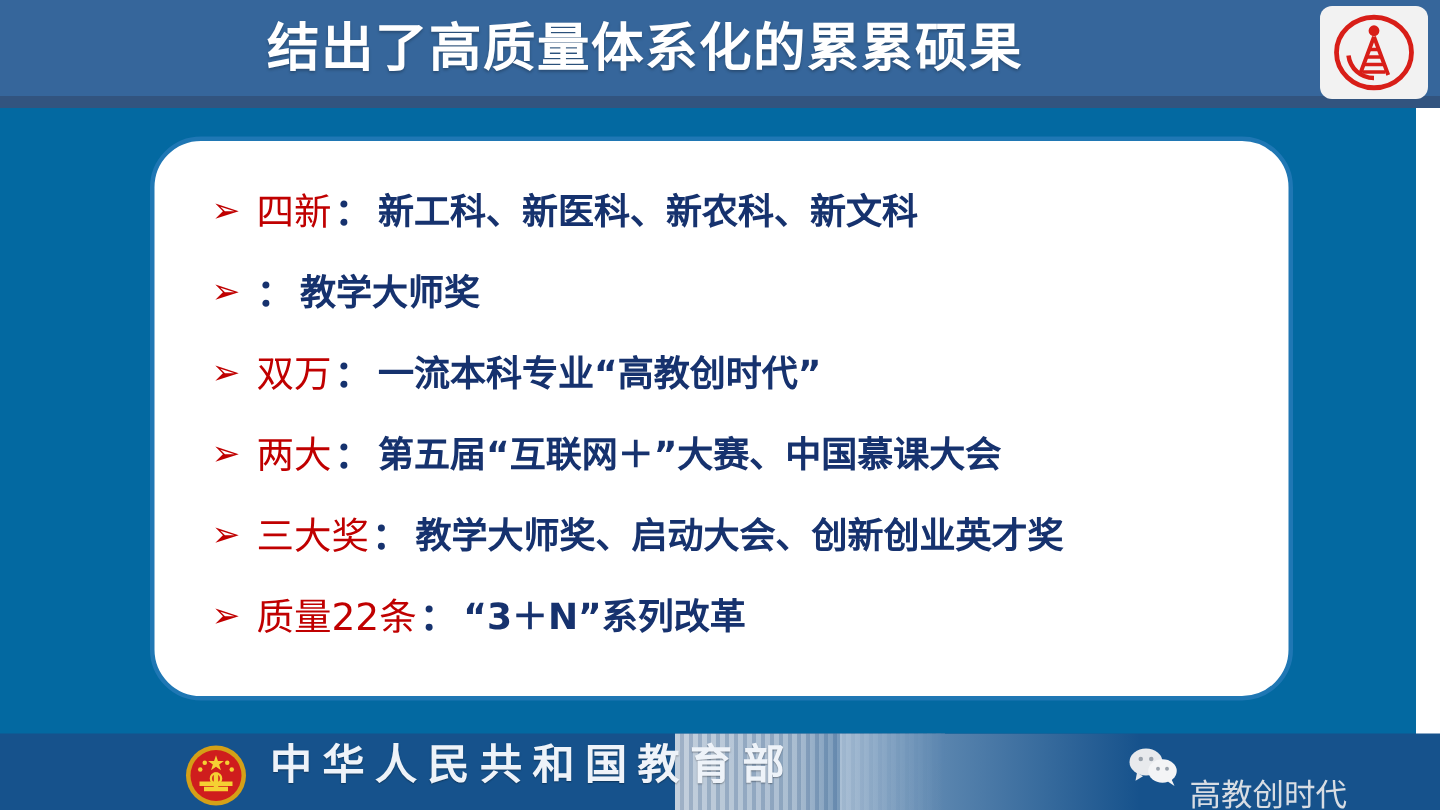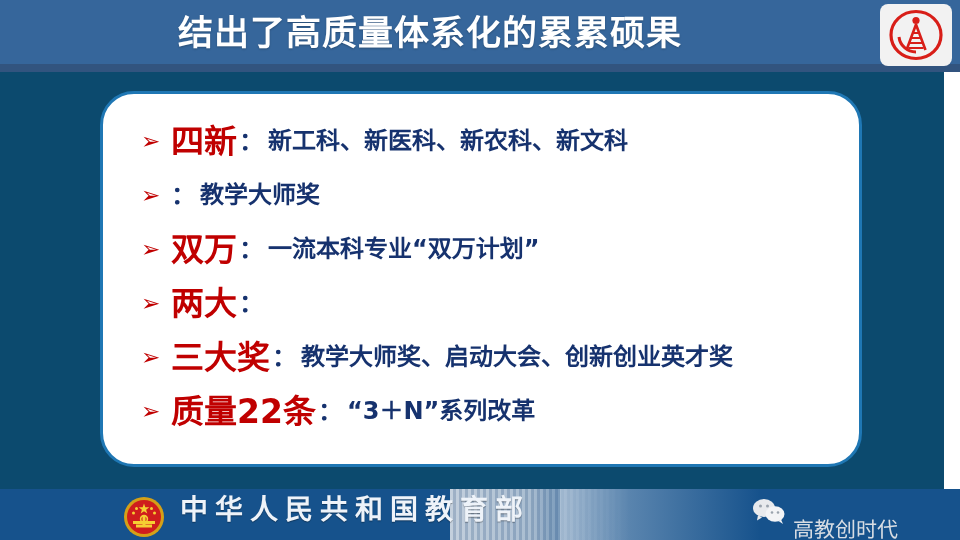--- a/index.html
+++ b/index.html
@@ -3,21 +3,21 @@
 <meta charset="utf-8">
 <title>Slide</title>
 <style>
   html,body{margin:0;padding:0;}
   body{
     width:960px;height:540px;overflow:hidden;
     background:#ffffff;
     font-family:"DejaVu Sans","Liberation Sans",sans-serif;
     position:relative;
   }
-  .slide{position:absolute;inset:0;width:944px;height:540px;background:#0c4a6e;}
+  .slide{position:absolute;inset:0;width:944px;height:540px;background:#0369a1;}
 
   
   .header{
     position:absolute;left:0;top:0;width:960px;height:72px;
     background:#36669b;
   }
   .header-underline{
     position:absolute;left:0;top:64px;width:960px;height:8px;
     background:#32547f;
   }
@@ -48,21 +48,21 @@
   }
   .bullet-row{
     height:54px;display:flex;align-items:center;white-space:nowrap;
   }
   .bullet-arrow{
     width:30px;flex:0 0 30px;
     color:#c00000;font-size:23px;line-height:1;font-weight:bold;
     display:flex;align-items:center;
   }
   .bullet-label{
-    color:#c00000;font-size:33px;font-weight:bold;line-height:1;
+    color:#c00000;font-size:25px;font-weight:normal;line-height:1;
     margin-right:2px;
   }
   .bullet-colon{
     color:#16326e;font-size:25px;font-weight:bold;line-height:1;
     margin-right:4px;
   }
   .bullet-body{
     color:#16326e;font-size:24px;font-weight:bold;line-height:1;
   }
 
@@ -143,27 +143,28 @@
       <div class="bullet-row">
         <span class="bullet-arrow">➢</span>
         <span class="bullet-colon">：</span>
         <span class="bullet-body">教学大师奖</span>
       </div>
 
       <div class="bullet-row">
         <span class="bullet-arrow">➢</span>
         <span class="bullet-label">双万</span>
         <span class="bullet-colon">：</span>
-        <span class="bullet-body">一流本科专业“双万计划”</span>
+        <span class="bullet-body">一流本科专业“高教创时代”</span>
       </div>
 
       <div class="bullet-row">
         <span class="bullet-arrow">➢</span>
         <span class="bullet-label">两大</span>
         <span class="bullet-colon">：</span>
+        <span class="bullet-body">第五届“互联网＋”大赛、中国慕课大会</span>
       </div>
 
       <div class="bullet-row">
         <span class="bullet-arrow">➢</span>
         <span class="bullet-label">三大奖</span>
         <span class="bullet-colon">：</span>
         <span class="bullet-body">教学大师奖、启动大会、创新创业英才奖</span>
       </div>
 
       <div class="bullet-row">

